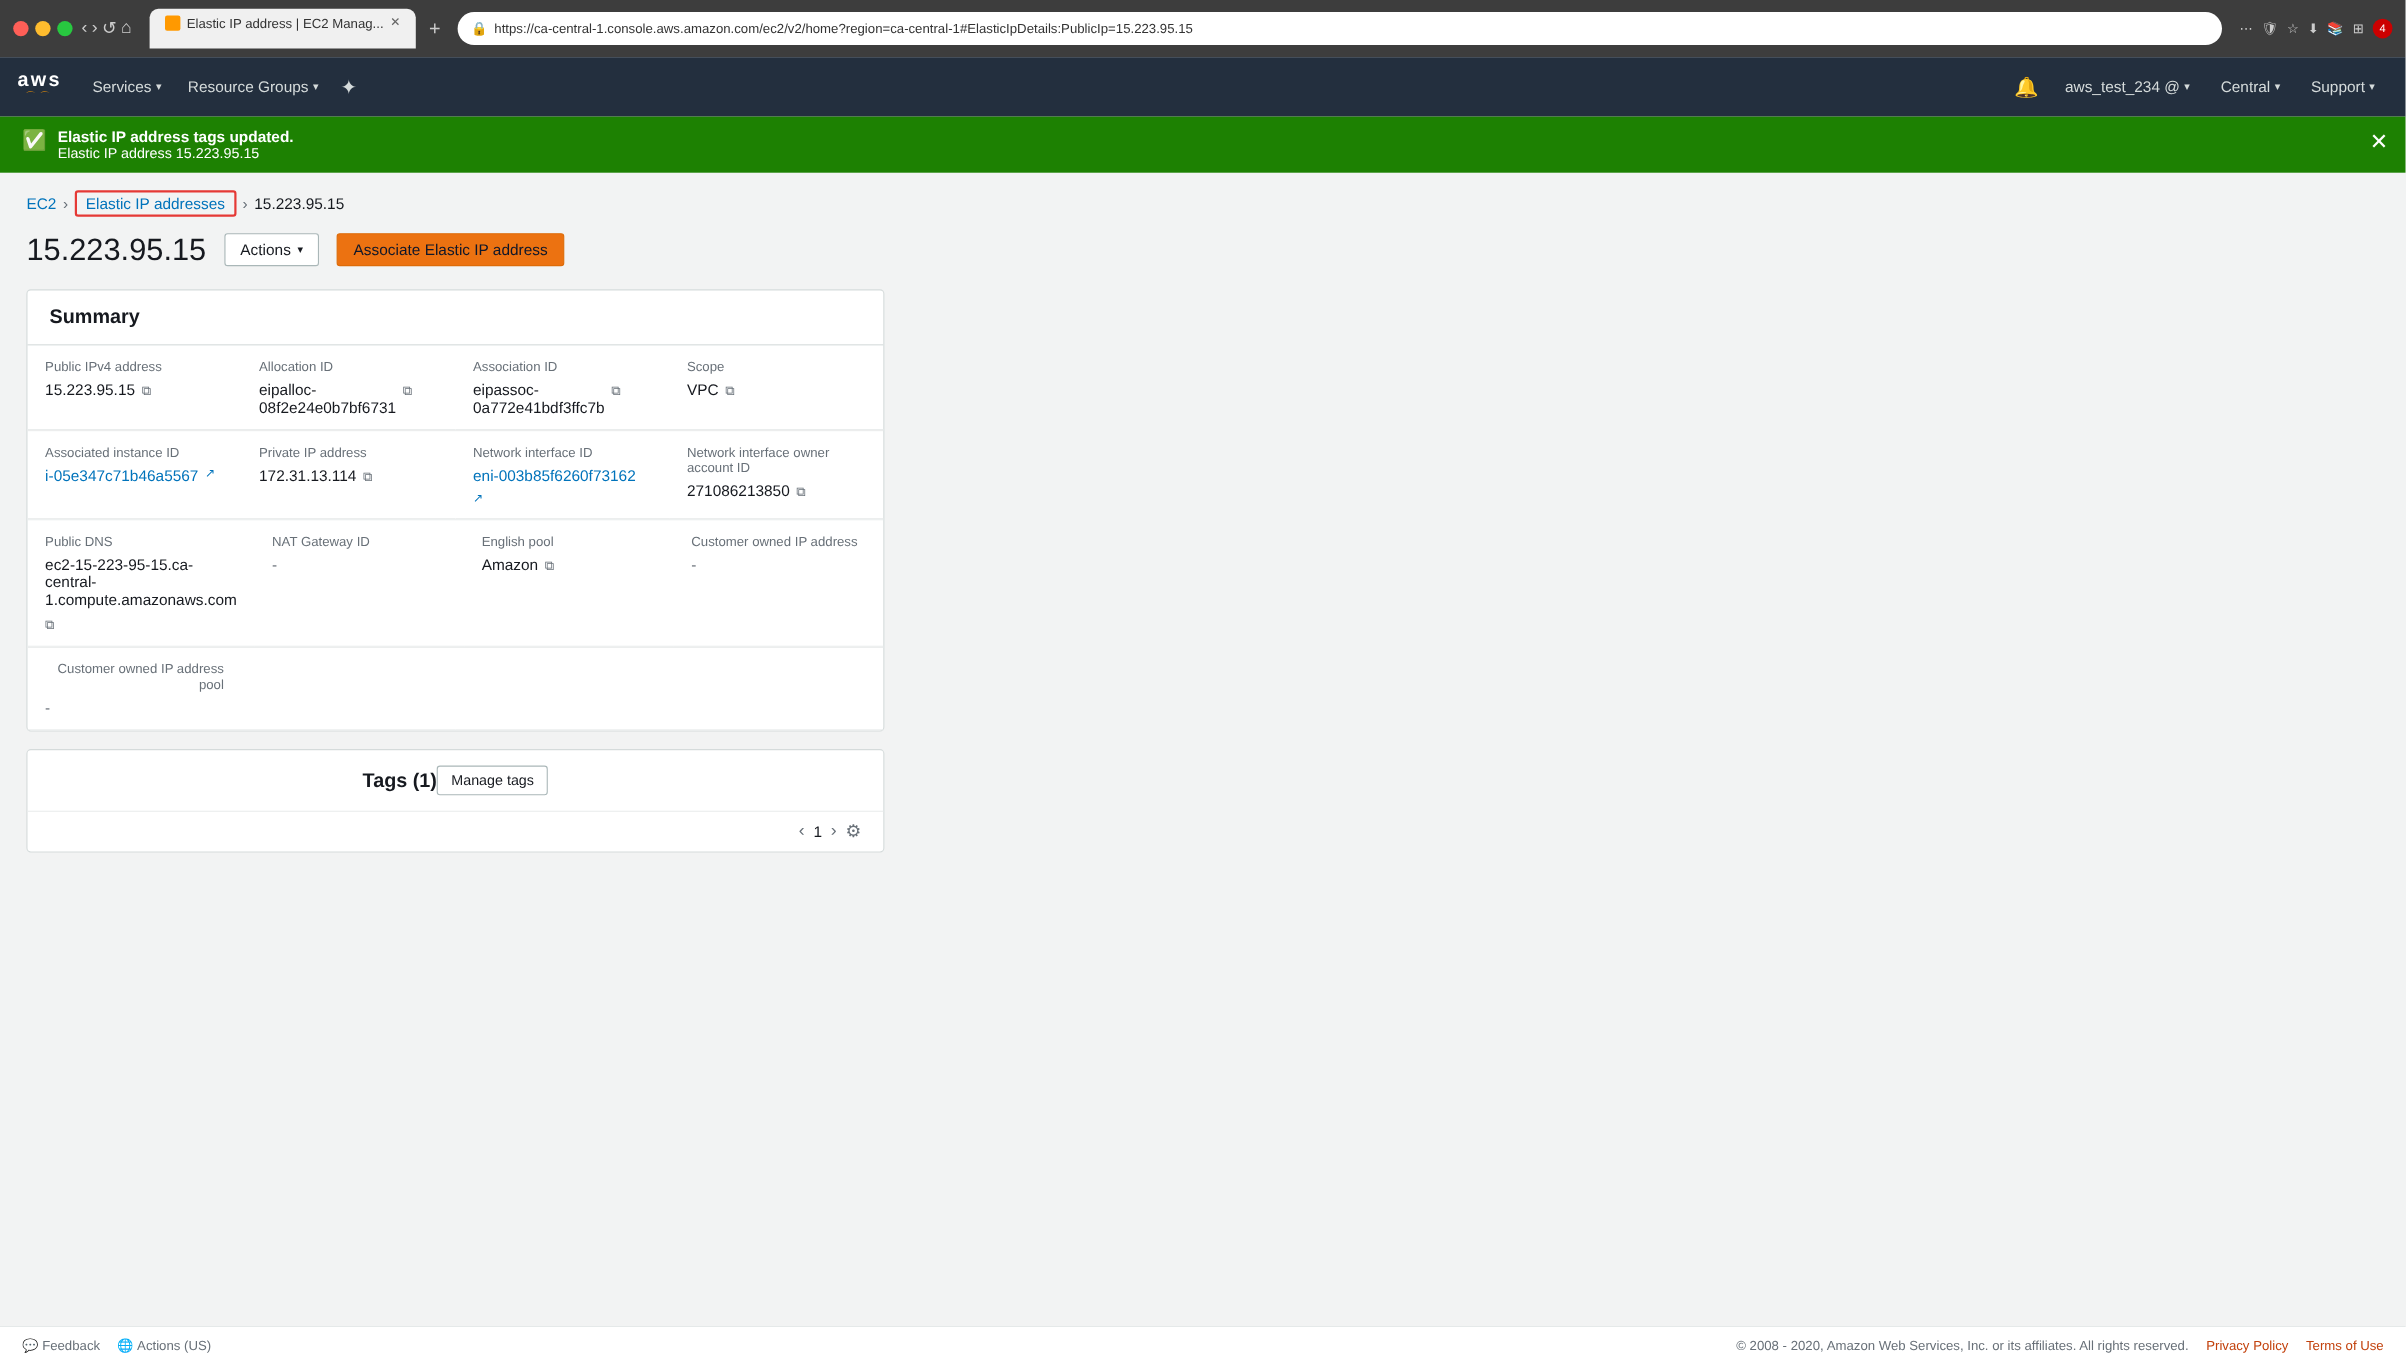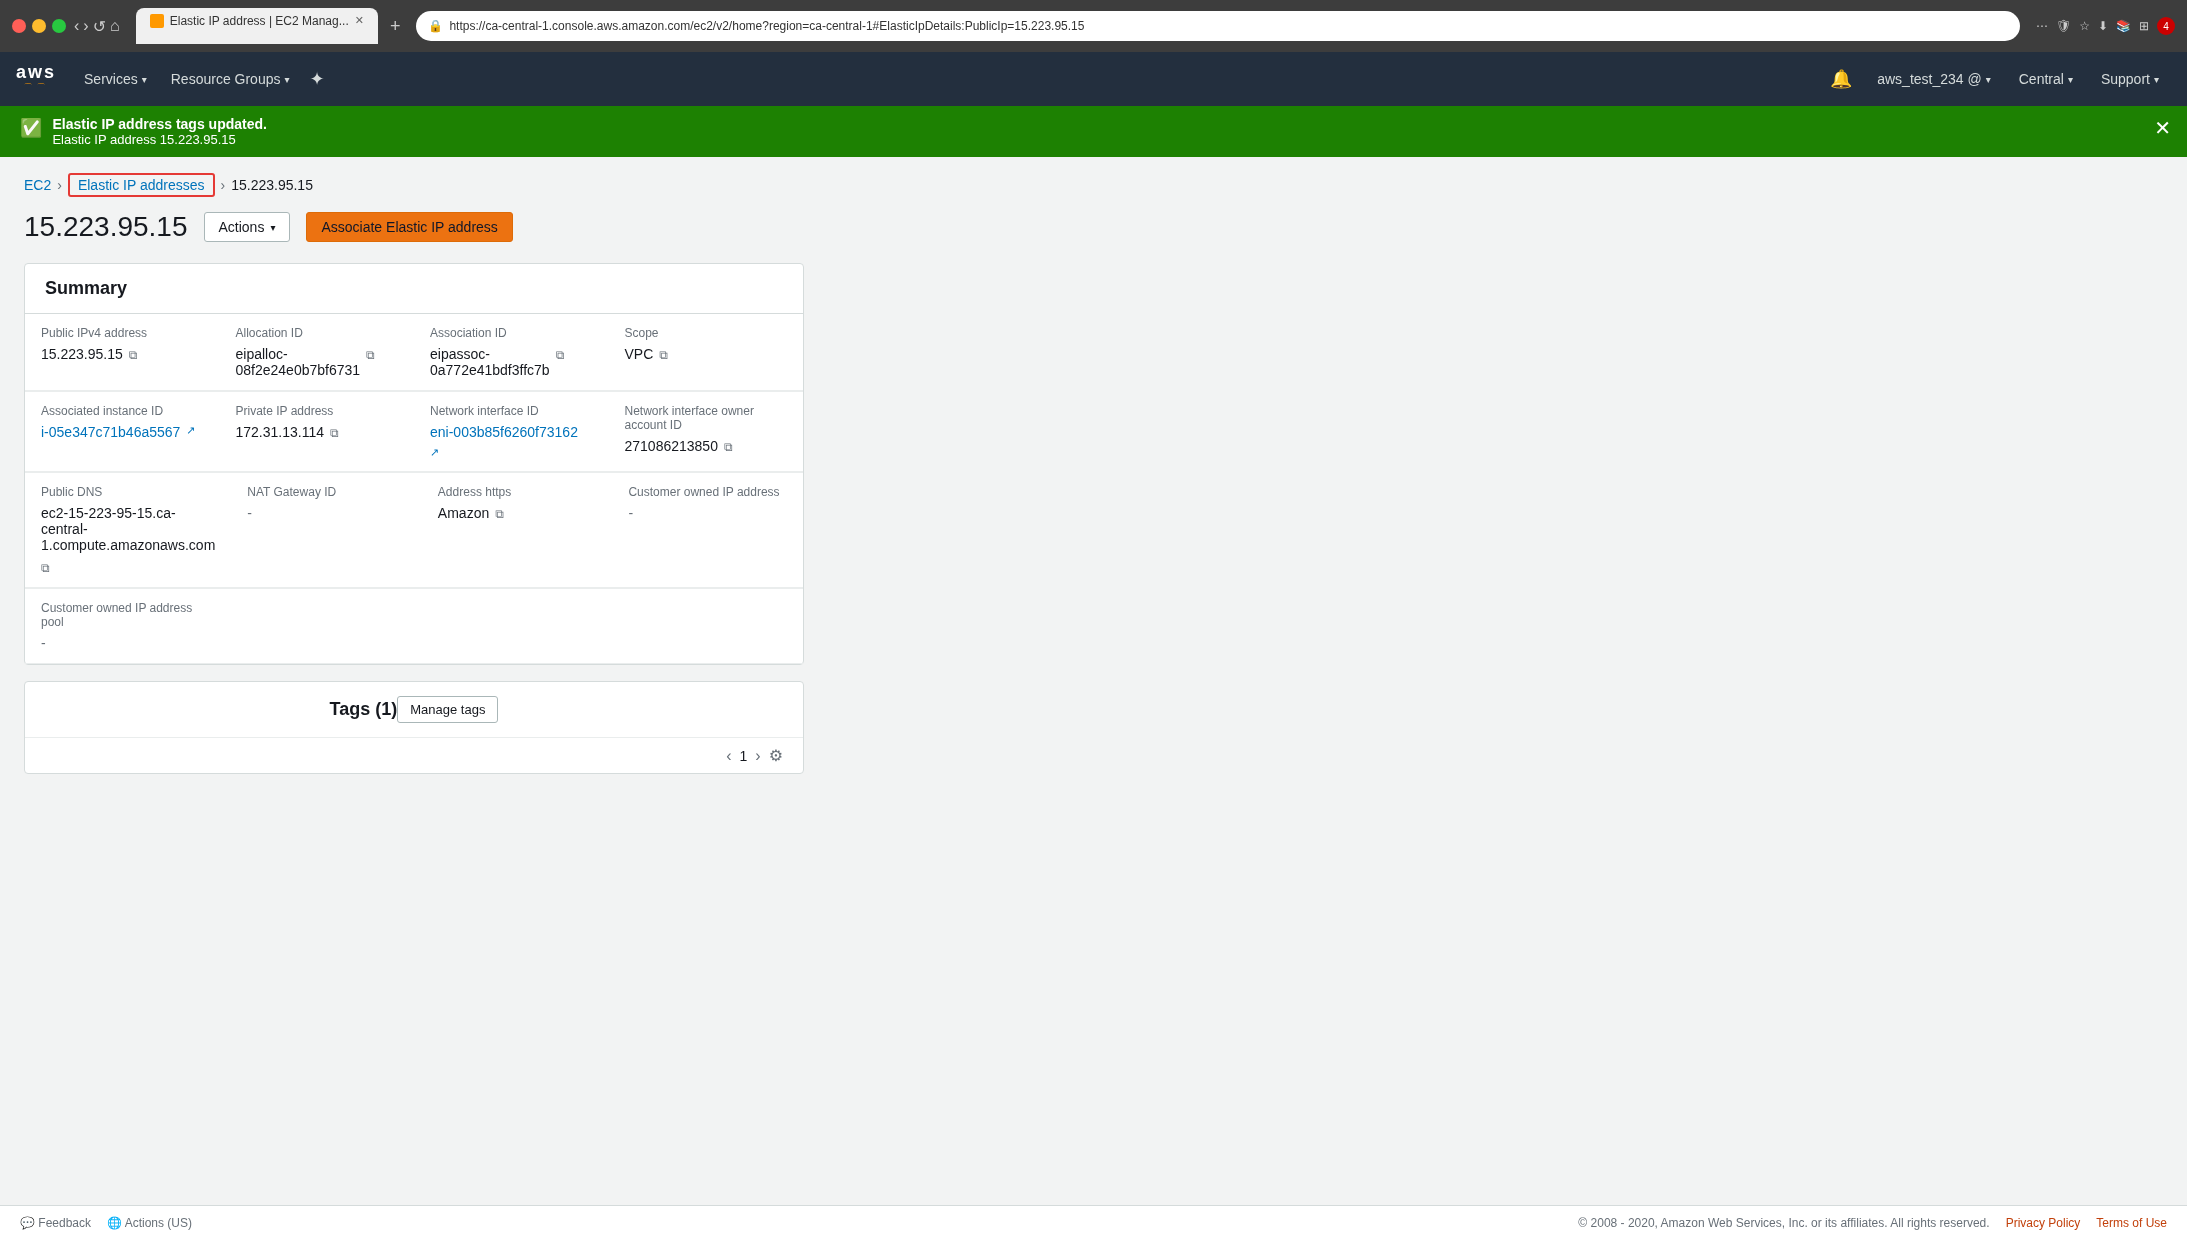--- a/index.html
+++ b/index.html
@@ -422,35 +422,35 @@
             <span class="copy-icon">⧉</span>
           </div>
         </div>
         <div class="detail-cell">
           <div class="detail-label">NAT Gateway ID</div>
           <div class="detail-value">
             <span class="dash">-</span>
           </div>
         </div>
         <div class="detail-cell">
-          <div class="detail-label">Address https</div>
+          <div class="detail-label">English pool</div>
           <div class="detail-value">
             <span>Amazon</span>
             <span class="copy-icon">⧉</span>
           </div>
         </div>
         <div class="detail-cell">
           <div class="detail-label">Customer owned IP address</div>
           <div class="detail-value">
             <span class="dash">-</span>
           </div>
         </div>
       </div>
 
-      <div style="display:grid;grid-template-columns:repeat(4,1fr);">
+      <div style="display:grid;grid-template-columns:repeat(4,1fr);text-align:right;">
         <div class="detail-cell">
           <div class="detail-label">Customer owned IP address pool</div>
           <div class="detail-value">
             <span class="dash">-</span>
           </div>
         </div>
         <div class="detail-cell"></div>
         <div class="detail-cell"></div>
         <div class="detail-cell"></div>
       </div>

